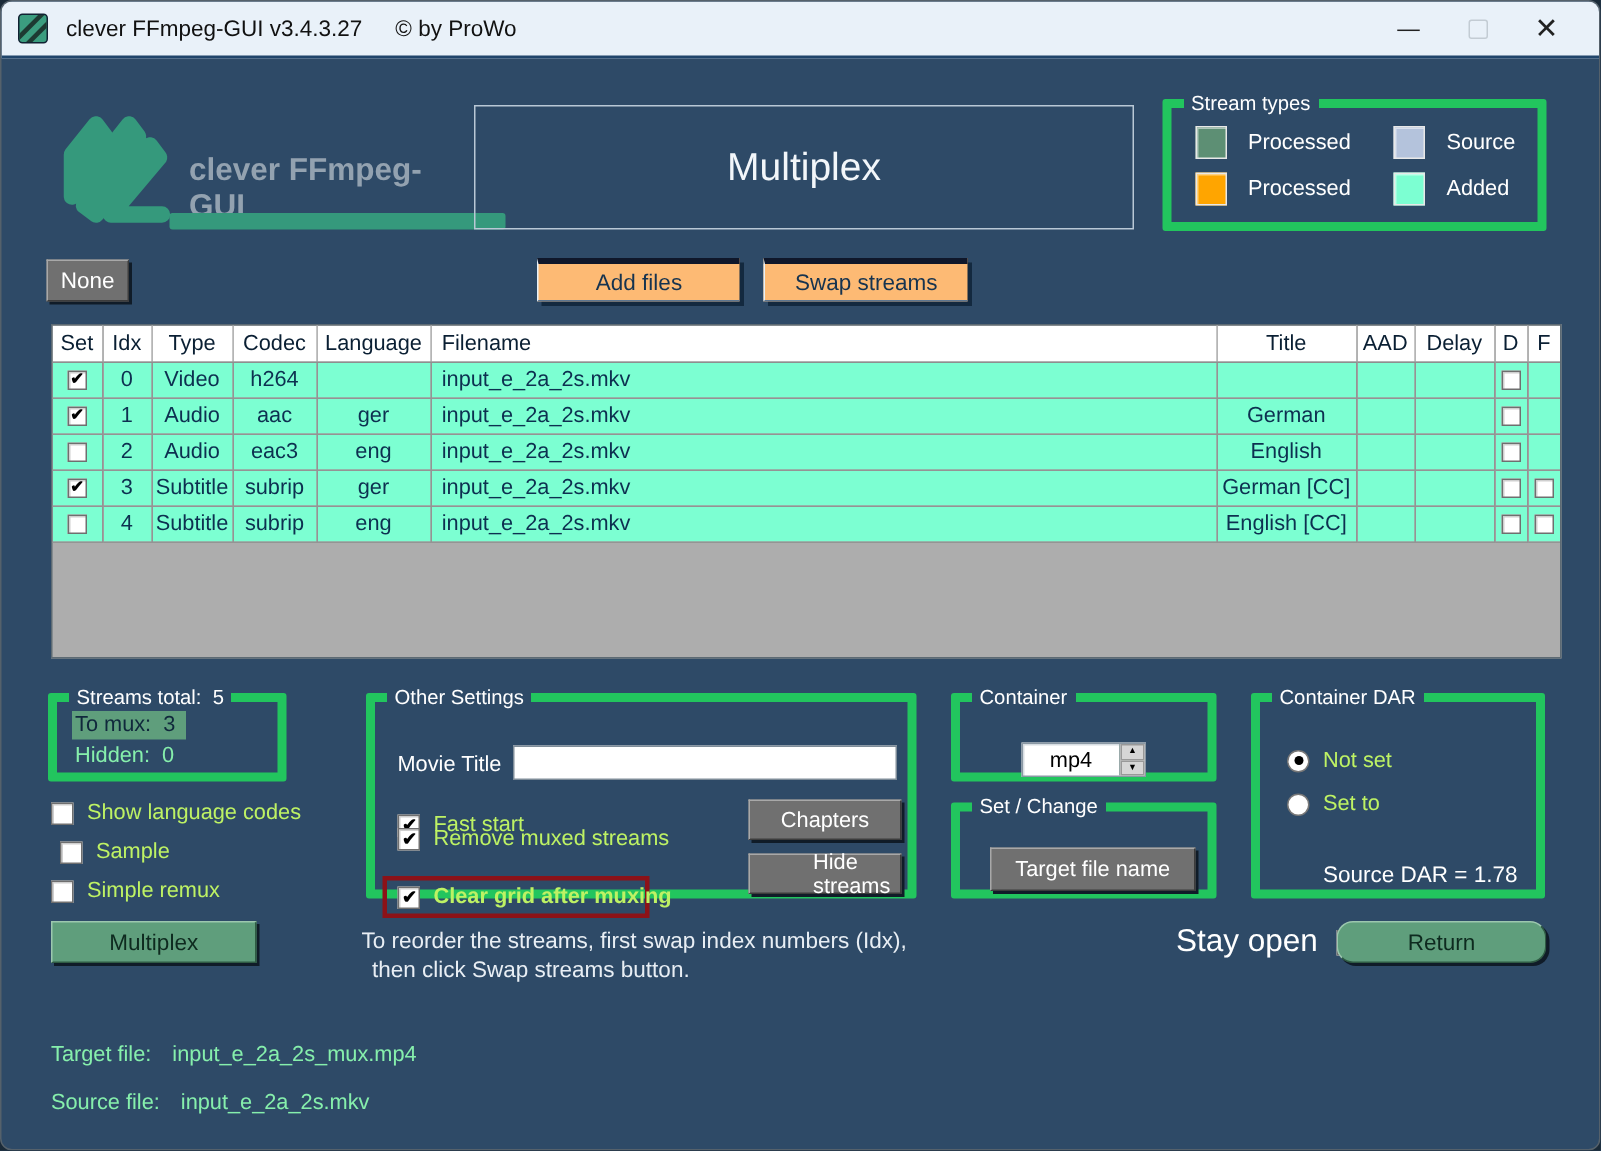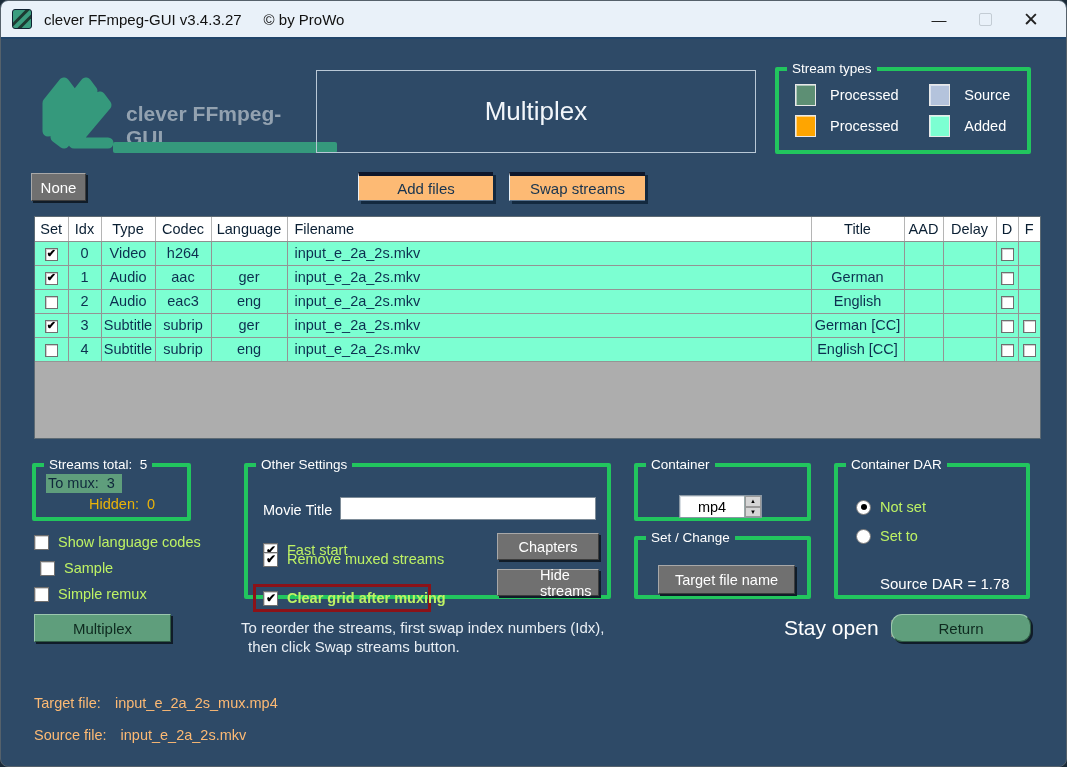--- a/index.html
+++ b/index.html
@@ -25,21 +25,21 @@
   .tb-btn.close{font-size:19px;margin-right:12px;}
   
   #logo{position:absolute;left:33px;top:68px;width:275px;height:88px;}
   #logo svg{position:absolute;left:0;top:0;}
   .logo-text{position:absolute;left:92px;top:33px;font-size:21px;font-weight:bold;color:#93a2b0;}
   .logo-bar{position:absolute;left:79px;top:73px;width:224px;height:11px;background:#35997c;border-radius:2px;}
   
   #header-box{position:absolute;left:315px;top:69px;width:440px;height:83px;border:1px solid #b9c8d6;
     display:flex;align-items:center;justify-content:center;font-size:26px;color:#f2f6fa;}
   
-  fieldset{border:4px solid #22c55e;border-radius:2px;margin:0;padding:0;position:absolute;}
+  fieldset{border:6px solid #22c55e;border-radius:2px;margin:0;padding:0;position:absolute;}
   legend{font-size:13.5px;color:#fff;margin-left:8px;padding:0 5px;}
   
   #stream-types{left:774px;top:60px;width:256px;height:93px;}
   .legend-grid{display:grid;grid-template-columns:21px auto 21px auto;grid-column-gap:14px;grid-row-gap:9px;
     padding:8px 0 0 16px;align-items:center;}
   .swatch{width:21px;height:22px;border:1px solid #e8e8e8;box-shadow:inset 1px 1px 0 rgba(255,255,255,.5);}
   .legend-label{font-size:14.5px;color:#fff;}
   
   .btn{display:flex;align-items:center;justify-content:center;position:absolute;font-size:15px;cursor:default;}
   .btn-steel{background:#fdba74;color:#16334f;border-top:4px solid #0f172a;border-left:1px solid #e8f1f8;
@@ -82,21 +82,21 @@
   .cb.big{width:15px;height:15px;}
   .cb.big.checked:after{font-size:12px;left:2px;top:-1px;}
   .opt-row{position:absolute;display:flex;align-items:center;gap:9px;font-size:14.5px;color:#bef264;}
   .radio{display:inline-block;width:15px;height:15px;border-radius:50%;background:#fff;border:1px solid #777;
     position:relative;vertical-align:middle;}
   .radio.selected:after{content:"";position:absolute;left:3.5px;top:3.5px;width:6px;height:6px;border-radius:50%;background:#000;}
   
   #stats{left:31px;top:456px;width:159px;height:64px;font-size:14.5px;}
   #stats .inner{padding:2px 0 0 10px;}
   .to-mux-chip{display:inline-block;background:#5f9e7c;color:#10283c;padding:1px 7px 2px 2px;margin-bottom:3px;}
-  .hidden-line{color:#eab308;padding-left:2px;margin-left:41px;}
+  .hidden-line{color:#86efac;padding-left:2px;}
   
   #other-settings{left:243px;top:456px;width:367px;height:142px;}
   .movie-title-label{position:absolute;left:15px;top:30px;font-size:14.5px;}
   #movie-title-input{position:absolute;left:92px;top:25px;width:256px;height:23px;border:1px solid #7e8c98;
     background:#fff;font-size:14px;padding:0 4px;}
   .red-frame{position:absolute;left:5px;top:112px;width:178px;height:28px;border:3px solid #8c1218;}
   
   #container-group{left:633px;top:456px;width:177px;height:64px;}
   .spinner{position:absolute;left:41px;top:23px;width:83px;height:23px;background:#fff;border:1px solid #8a98a4;
     box-shadow:inset 1px 1px 0 #d7dde2;display:flex;}
@@ -106,21 +106,21 @@
     align-items:center;justify-content:center;}
   #set-change{left:633px;top:529px;width:177px;height:69px;}
   
   #container-dar{left:833px;top:456px;width:196px;height:142px;}
   .source-dar{position:absolute;left:42px;top:103px;font-size:15px;color:#fff;}
   
   .hint{position:absolute;left:240px;top:617px;font-size:15px;color:#e8eef4;line-height:19px;}
   .hint .l2{padding-left:7px;}
   #stay-open-row{position:absolute;left:783px;top:615px;display:flex;align-items:center;gap:12px;font-size:21px;}
   #stay-open-cb{width:17px;height:17px;}
-  .file-line{position:absolute;font-size:14.5px;color:#fdba74;}
+  .file-line{position:absolute;font-size:14.5px;color:#86efac;}
   .file-line .val{margin-left:14px;}
   #target-line{left:33px;top:694px;}
   #source-line{left:33px;top:726px;}
 </style>
 </head>
 <body>
 
 <div id="window">
 
   <div id="titlebar">

